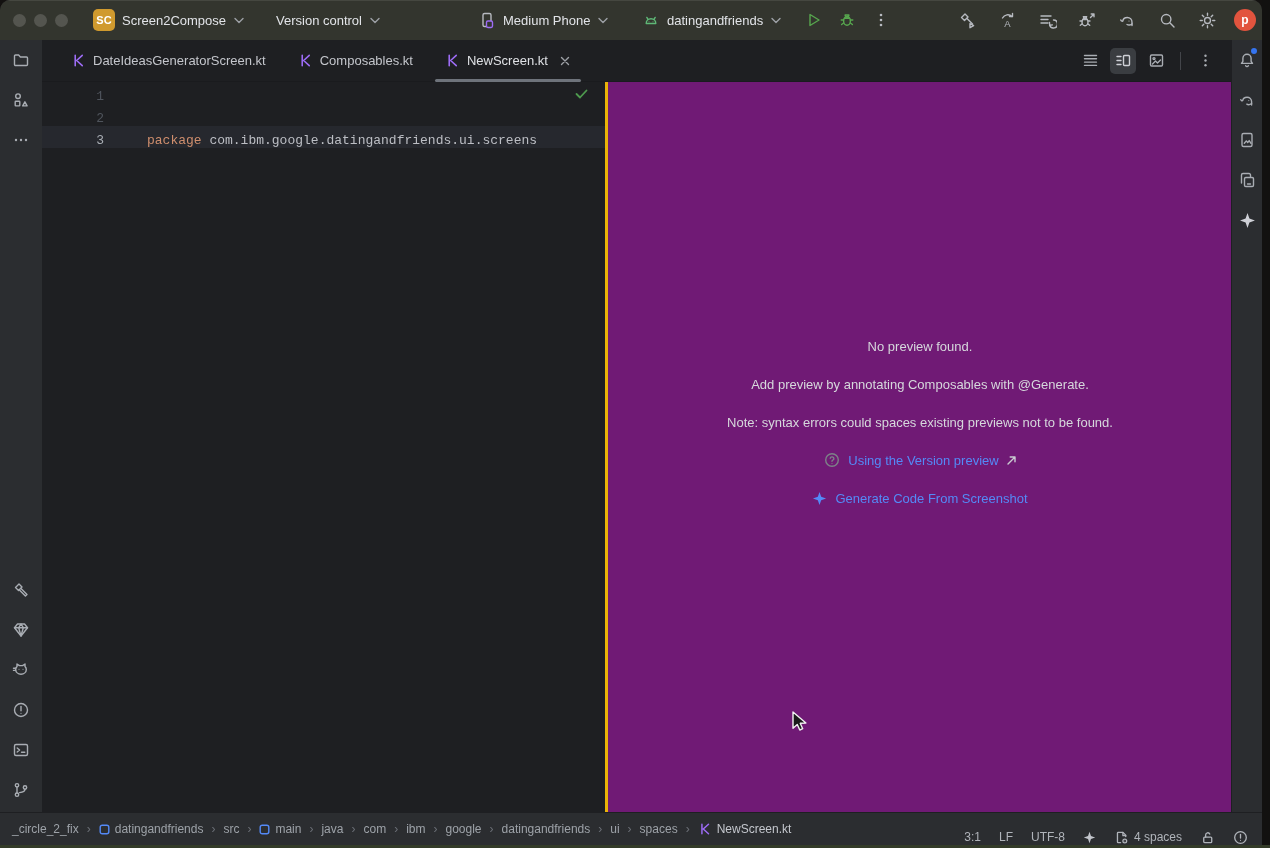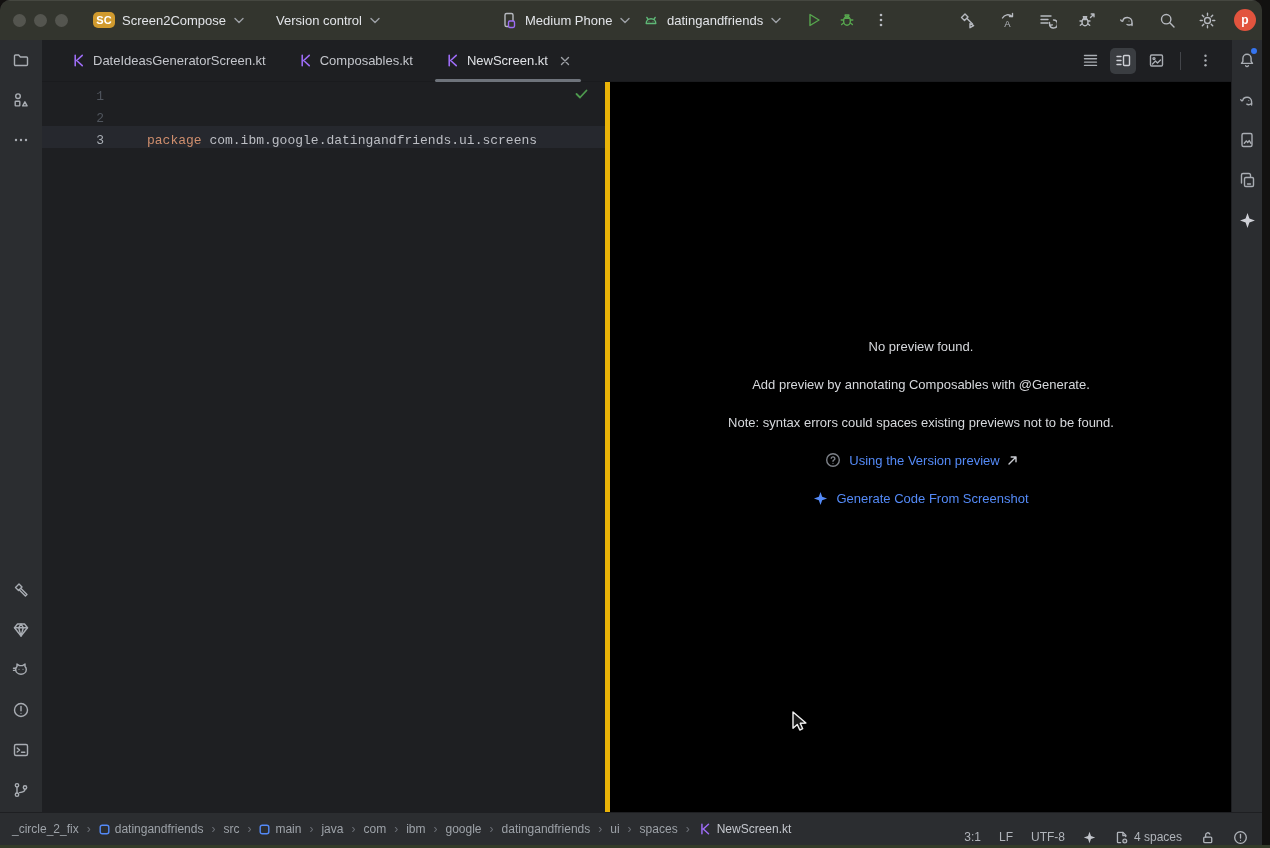--- a/index.html
+++ b/index.html
@@ -7,21 +7,21 @@
           font-family:"Liberation Sans",sans-serif;-webkit-font-smoothing:antialiased;}
   .window{position:absolute;left:0;top:0;width:1262px;height:845px;background:#1e1f22;
           border-radius:10px 10px 0 0;overflow:hidden;}
   
   .titlebar{position:absolute;left:0;top:0;right:0;height:40px;background:#33352e;
             border-bottom:1px solid #26272a;box-shadow:inset 0 1px 0 rgba(255,255,255,.09);}
   .lights{position:absolute;left:13px;top:14px;display:flex;gap:8px;}
   .light{width:13px;height:13px;border-radius:50%;background:#54554f;}
   .tb-item{position:absolute;top:0;height:40px;display:flex;align-items:center;gap:7px;
            color:#e2e4e8;font-size:13px;white-space:nowrap;}
-  .scbadge{width:22px;height:16px;border-radius:5px;background:#d09a2e;color:#fff;
+  .scbadge{width:22px;height:22px;border-radius:5px;background:#d09a2e;color:#fff;
            font-size:11px;font-weight:bold;display:flex;align-items:center;justify-content:center;}
   .chev{color:#9da0a6;margin-left:1px;display:flex;}
   .tb-iconbtn{width:28px;height:28px;display:flex;align-items:center;justify-content:center;color:#b7bac0;}
   .tb-right{position:absolute;right:6px;top:0;height:40px;display:flex;align-items:center;gap:14px;}
   .tb-right .tb-iconbtn{width:26px;}
   .avatar{width:22px;height:22px;border-radius:50%;background:#e2543e;color:#fff;font-size:12px;
           font-weight:bold;display:flex;align-items:center;justify-content:center;}
   .green{color:#57a64e;} .agreen{color:#5fb877;}
   
   .leftrail{position:absolute;left:0;top:40px;width:42px;bottom:33px;background:#2b2d30;
@@ -46,21 +46,21 @@
   .editor{position:absolute;left:42px;top:82px;width:563px;bottom:33px;background:#1e1f22;
           font-family:"Liberation Mono","DejaVu Sans Mono",monospace;font-size:13px;line-height:22px;}
   .curline{position:absolute;left:0;right:0;top:44px;height:22px;background:#26282e;}
   .gutter{position:absolute;left:0;top:0;width:62px;text-align:right;color:#4f545c;}
   .gutter div{height:22px;padding-right:0;}
   .gutter .cur{color:#a8adb4;}
   .codearea{position:absolute;left:105px;top:0;right:0;color:#bcbec4;white-space:pre;}
   .kw{color:#cf8e6d;}
   .inspect{position:absolute;left:532px;top:4px;color:#4e9a4e;}
   
-  .preview{position:absolute;left:605px;top:82px;right:30px;bottom:33px;background:#000000;border-left:5px solid #eab308;}
+  .preview{position:absolute;left:605px;top:82px;right:30px;bottom:33px;background:#701a75;border-left:3px solid #eab308;}
   .pvcol{position:absolute;left:0;right:0;top:255px;display:flex;flex-direction:column;align-items:center;gap:20px;
          color:#d6d8dc;font-size:13px;}
   .pvrow{height:18px;display:flex;align-items:center;gap:8px;}
   .pvlink{color:#548af7;}
   
   .statusbar{position:absolute;left:0;right:0;bottom:0;height:33px;background:#2b2d30;border-top:1px solid #1e1f22;
              display:flex;align-items:center;padding:0 14px 0 12px;box-sizing:border-box;font-size:12px;color:#9da2a8;}
   .crumbs{display:flex;align-items:center;white-space:nowrap;}
   .crumb{display:flex;align-items:center;gap:5px;}
   .csep{color:#6b6f76;margin:0 8px;font-size:12px;}
@@ -97,21 +97,21 @@
 
       <div class="tb-item" style="left:276px">
         <span>Version control</span>
         <span class="chev">
           <svg class="s" width="10" height="7" viewBox="0 0 10 7">
               <path d="M1 1.5l4 4 4-4"></path>
             </svg>
           </span>
       </div>
 
-      <div class="tb-item" style="left:500px">
+      <div class="tb-item" style="left:478px">
         <span style="display:flex">
           <svg width="18" height="18" viewBox="0 0 18 18">
             <rect class="s" x="5" y="2.5" width="8" height="13" rx="1.6" fill="none" stroke="#b7bac0" stroke-width="1.4"></rect>
             <rect x="8.5" y="10" width="6" height="6.5" rx="1.4" fill="#33352e" stroke="#9d6cf5" stroke-width="1.4"></rect>
           </svg>
           </span>
         <span>Medium Phone</span>
         <span class="chev">
           <svg class="s" width="10" height="7" viewBox="0 0 10 7">
               <path d="M1 1.5l4 4 4-4"></path>

